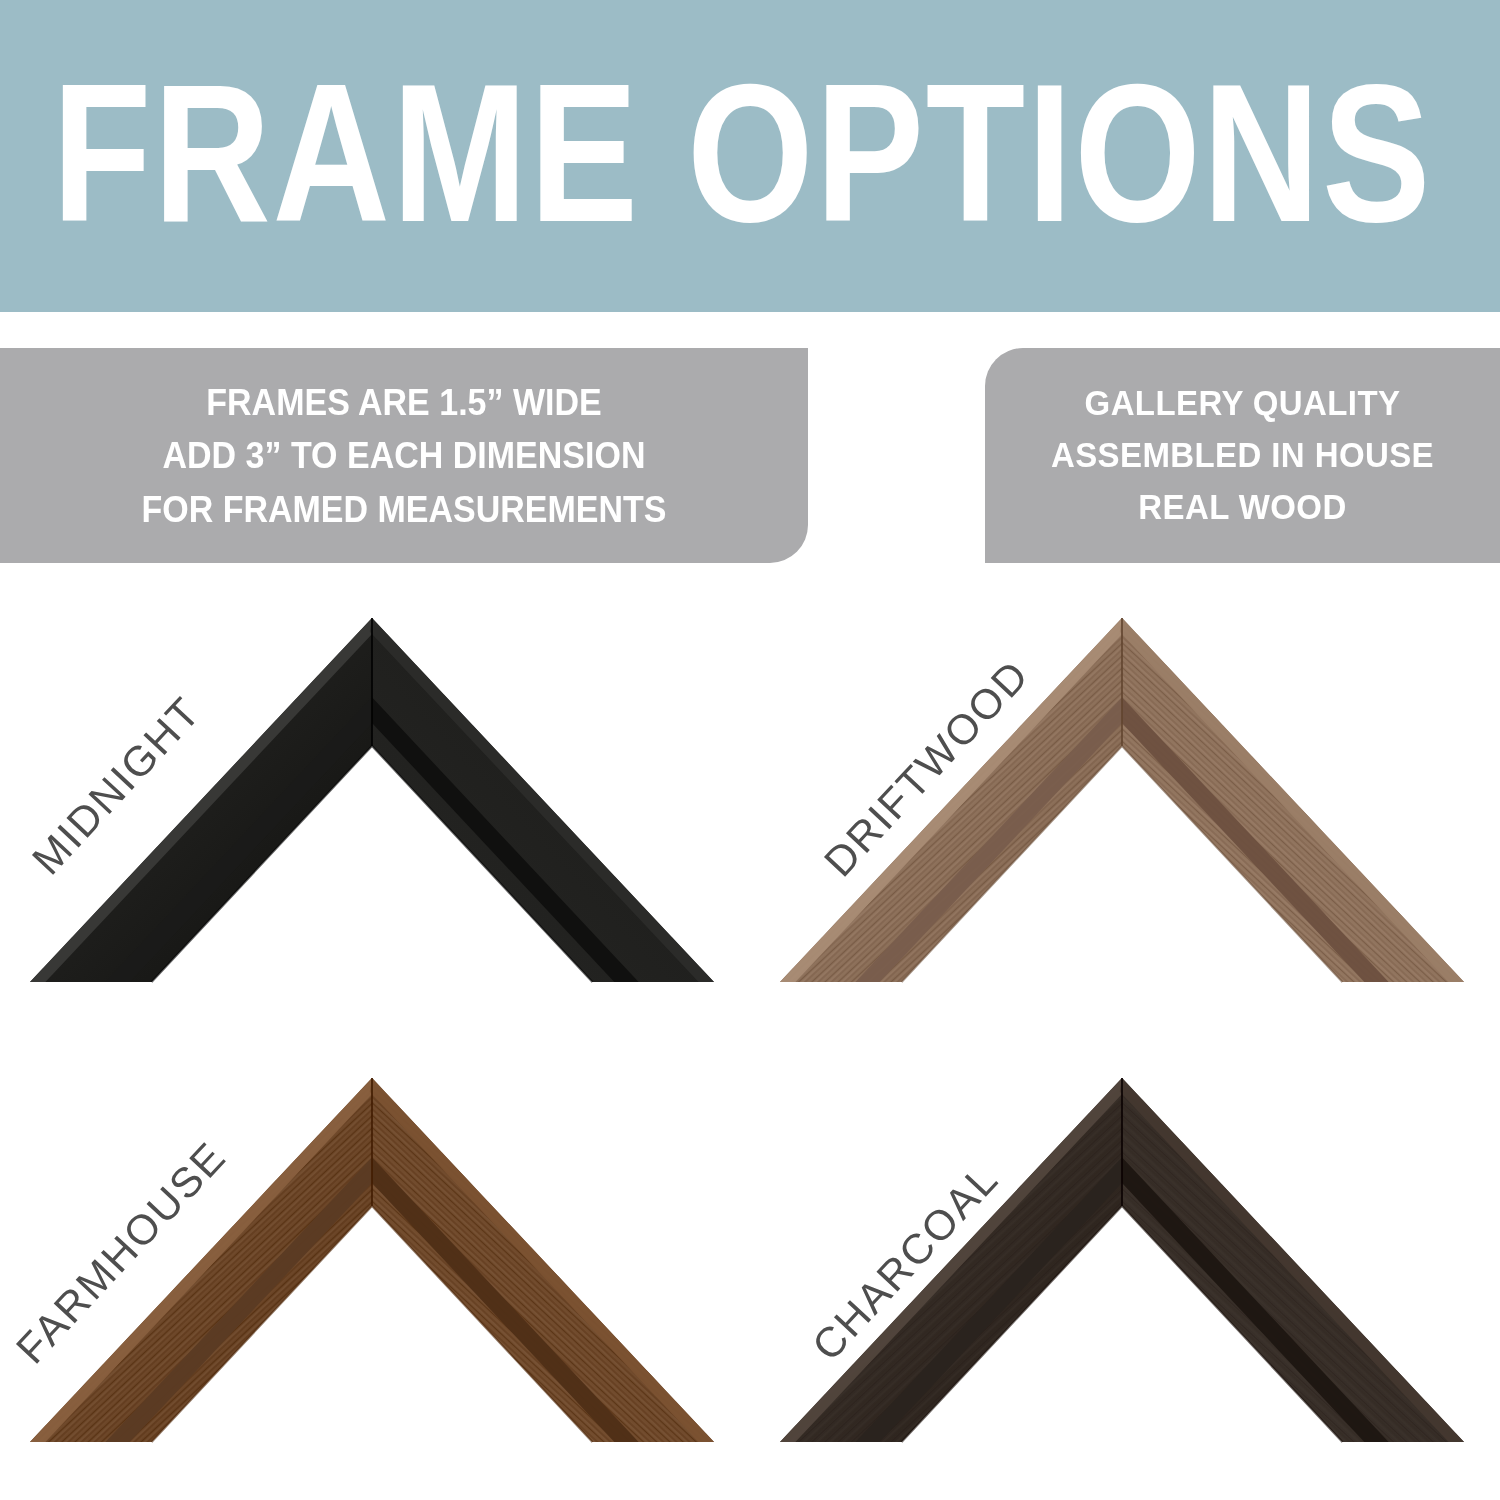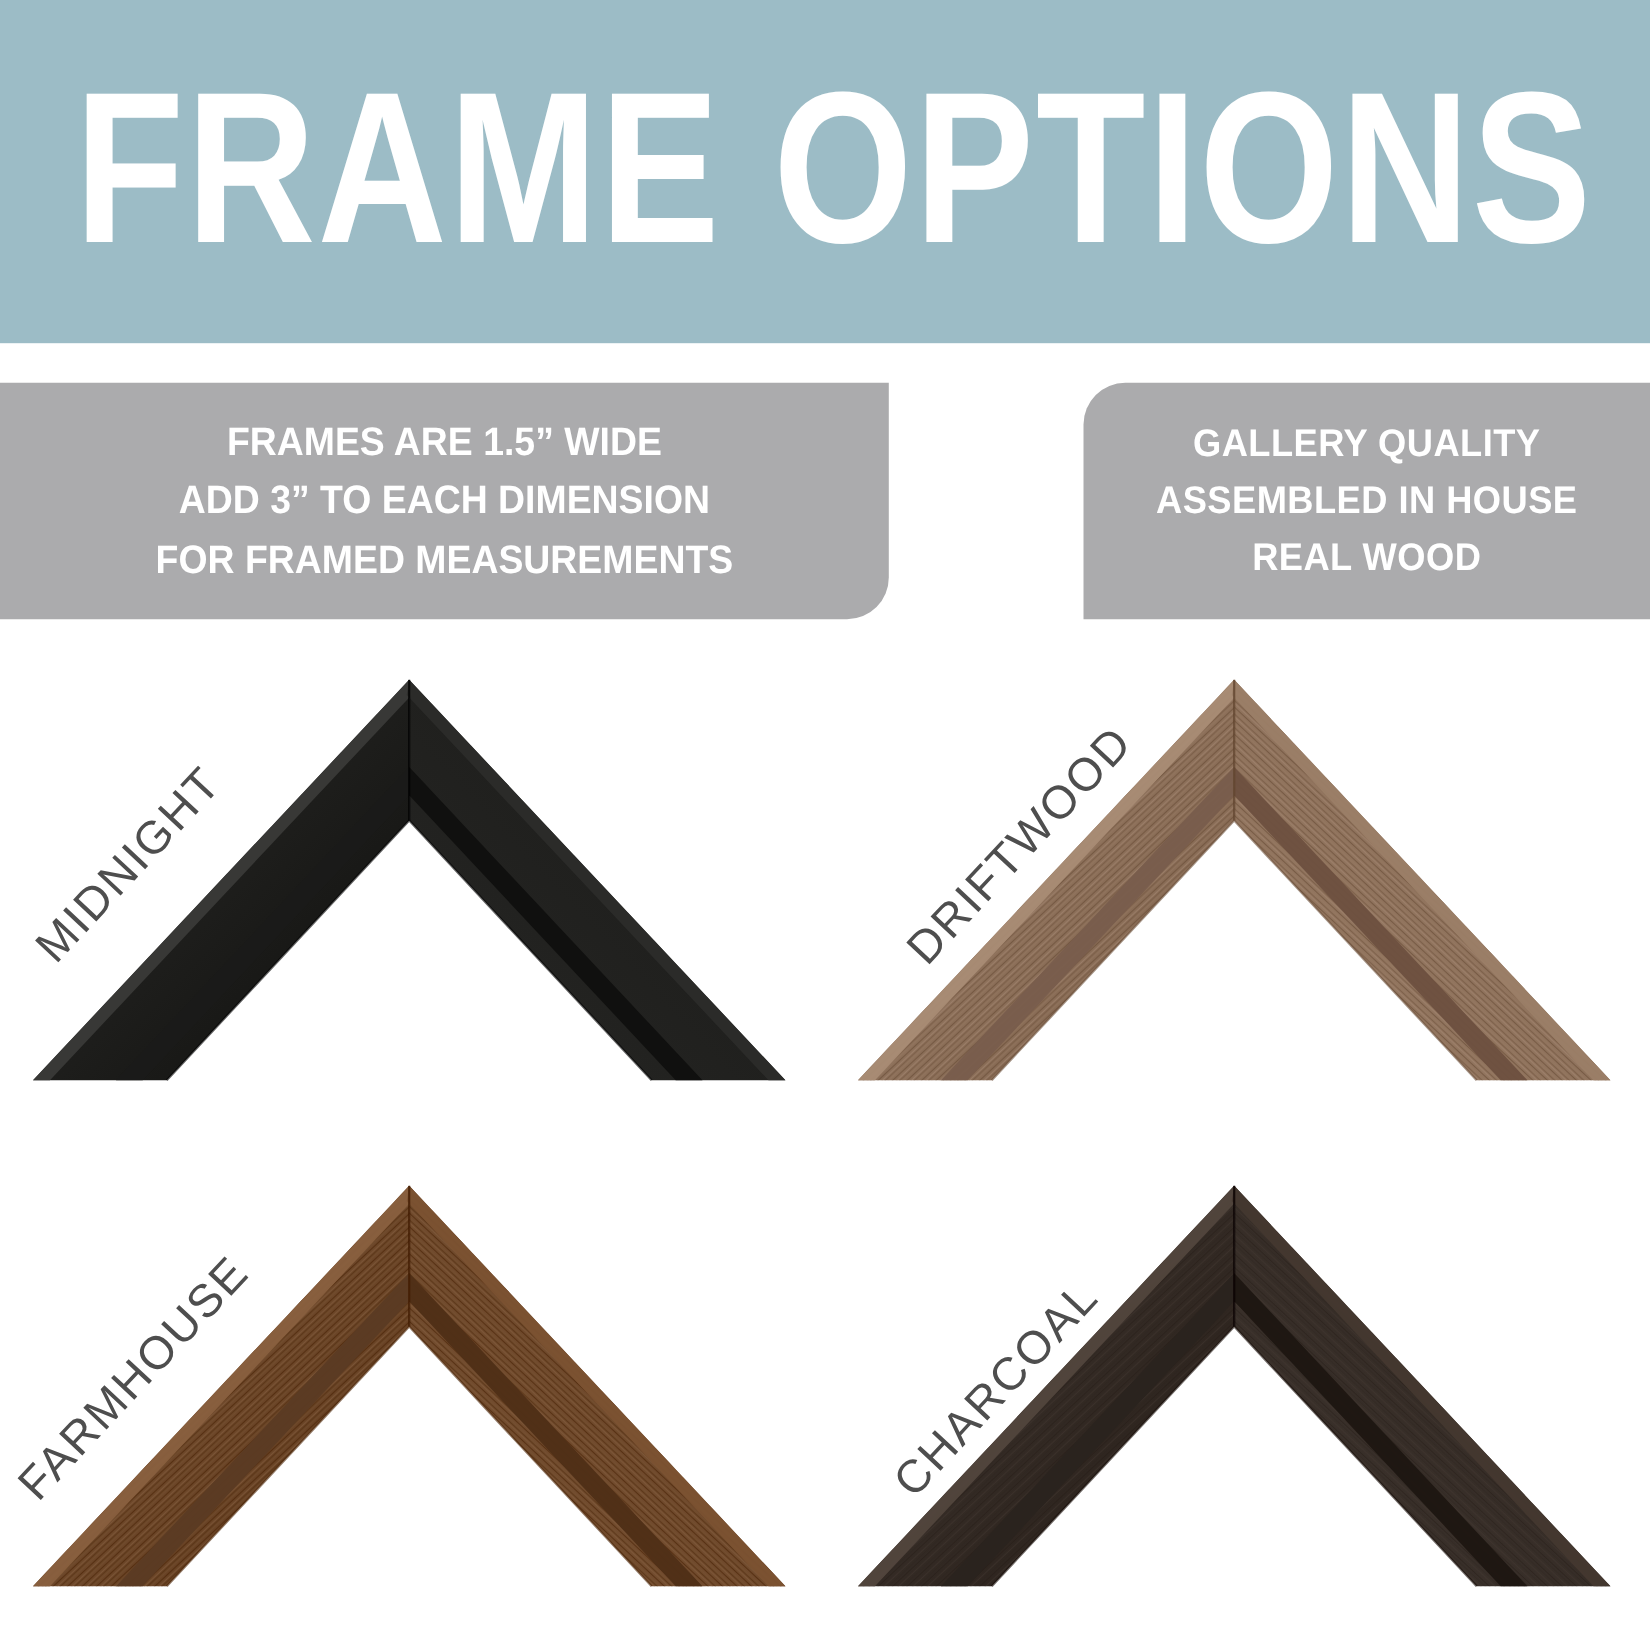--- a/index.html
+++ b/index.html
@@ -8,21 +8,21 @@
     background:#ffffff;
     font-family:"Liberation Sans", sans-serif;
     overflow:hidden;
     position:relative;
   }
 
   
   #header-banner{
     position:absolute;left:0;top:0;width:1500px;height:312px;
     background:#9cbcc6;
-    display:flex;align-items:center;justify-content:flex-end;
+    display:flex;align-items:center;justify-content:flex-start;
   }
   #page-title{
     color:#ffffff;
     font-family:"Liberation Sans", sans-serif;
     font-size:175px;
     font-weight:bold;
     letter-spacing:2px;
     line-height:1;
     transform:scaleX(0.93) scaleY(1.12);
     transform-origin:center center;

